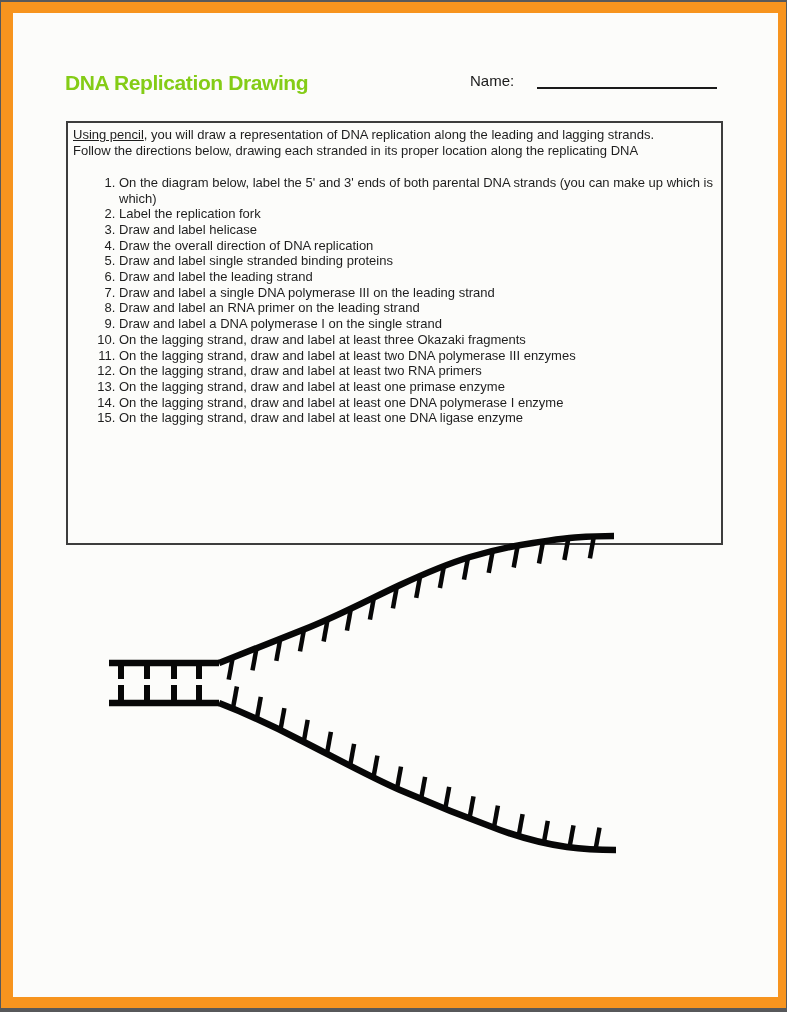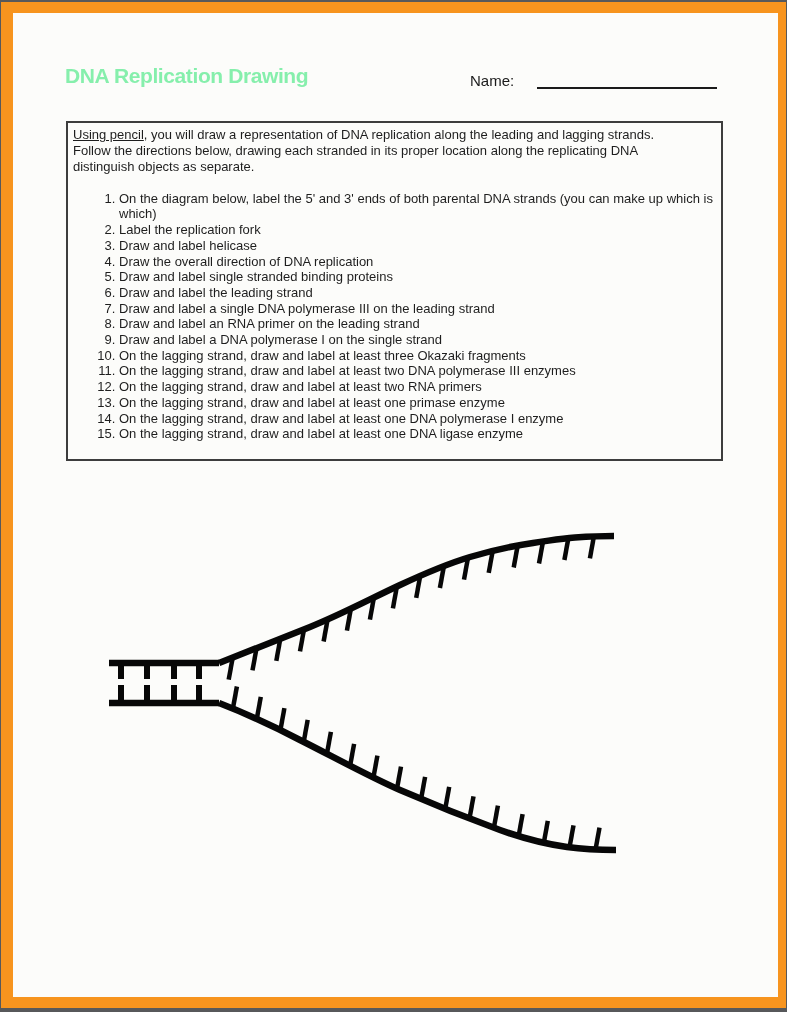--- a/index.html
+++ b/index.html
@@ -16,46 +16,46 @@
     background: #F7941E;
   }
   .paper {
     position: absolute;
     left: 13px; top: 13px;
     width: 765px; height: 984px;
     background: #FCFCFA;
   }
   .page-title {
     position: absolute;
-    left: 65px; top: 64px;
+    left: 65px; top: 71px;
     font-size: 21px;
     font-weight: bold;
     letter-spacing: -0.4px;
-    color: #86efac;
+    color: #84cc16;
   }
   .name-group {
     position: absolute;
     left: 470px; top: 72px;
     display: flex;
     align-items: flex-end;
     color: #1a1a1a;
     gap: 16px;
   }
   .name-label { font-size: 15px; }
   .name-line {
     display: inline-block;
     width: 180px;
     height: 16px;
     margin-left: 7px;
     border-bottom: 2px solid #1a1a1a;
   }
   .instructions-box {
     position: absolute;
     left: 66px; top: 121px;
-    width: 657px; height: 340px;
+    width: 657px; height: 424px;
     border: 2px solid #3d3d3d;
     padding: 4px 8px 0 5px;
     color: #1e1e1e;
     background: transparent;
   }
   .intro { font-size: 13px; line-height: 15.9px; }
   .intro .u { text-decoration: underline; }
   .steps {
     margin-top: 16px;
     padding-left: 46px;
@@ -84,21 +84,20 @@
 
 <div class="name-group">
   <span class="name-label">Name:</span>
   <span class="name-line"></span>
 </div>
 
 <div class="instructions-box">
   <div class="intro">
     <div><span class="u">Using pencil</span><span>, you will draw a representation of DNA replication along the leading and lagging strands.</span></div>
     <div>Follow the directions below, drawing each stranded in its proper location along the replicating DNA</div>
-    <div>distinguish objects as separate.</div>
   </div>
   <ol class="steps">
     <li>On the diagram below, label the 5' and 3' ends of both parental DNA strands (you can make up which is which)</li>
     <li>Label the replication fork</li>
     <li>Draw and label helicase</li>
     <li>Draw the overall direction of DNA replication</li>
     <li>Draw and label single stranded binding proteins</li>
     <li>Draw and label the leading strand</li>
     <li>Draw and label a single DNA polymerase III on the leading strand</li>
     <li>Draw and label an RNA primer on the leading strand</li>

